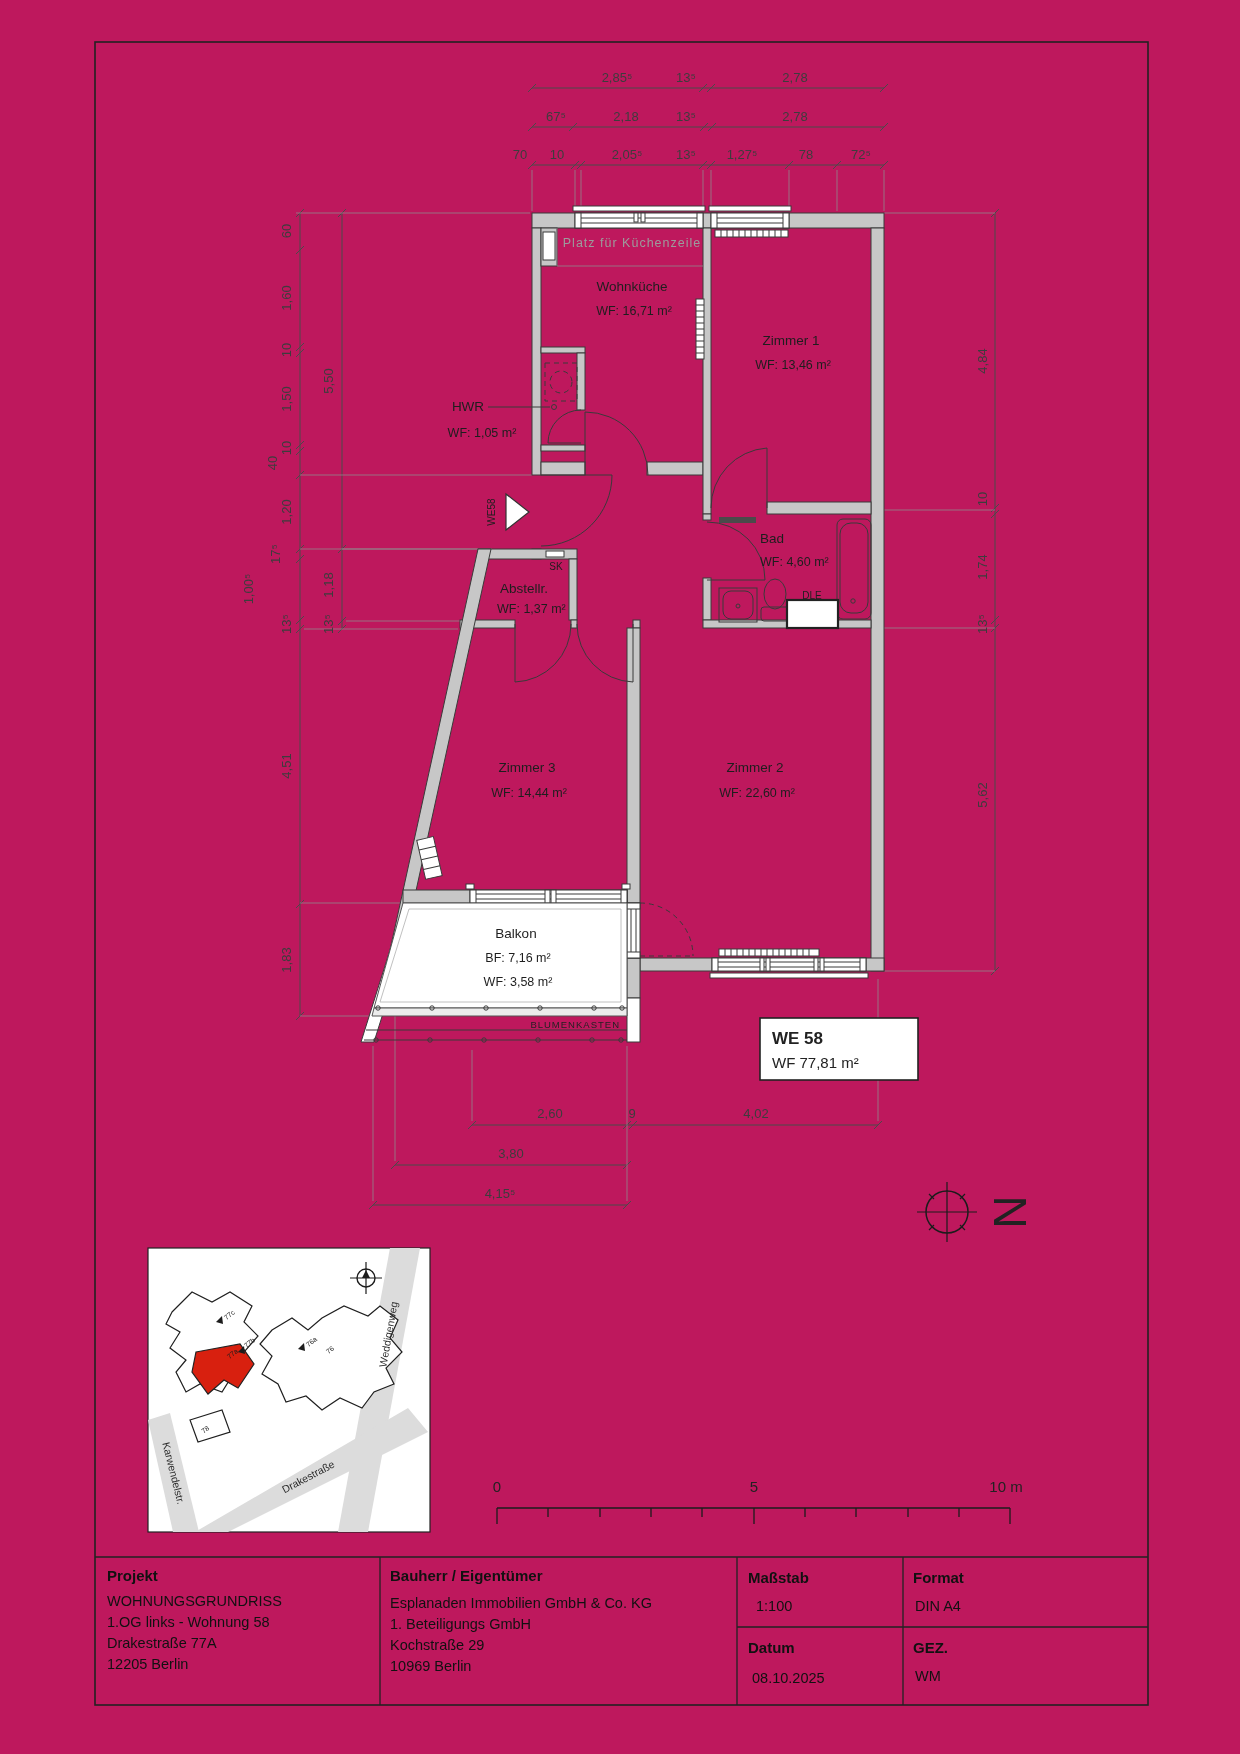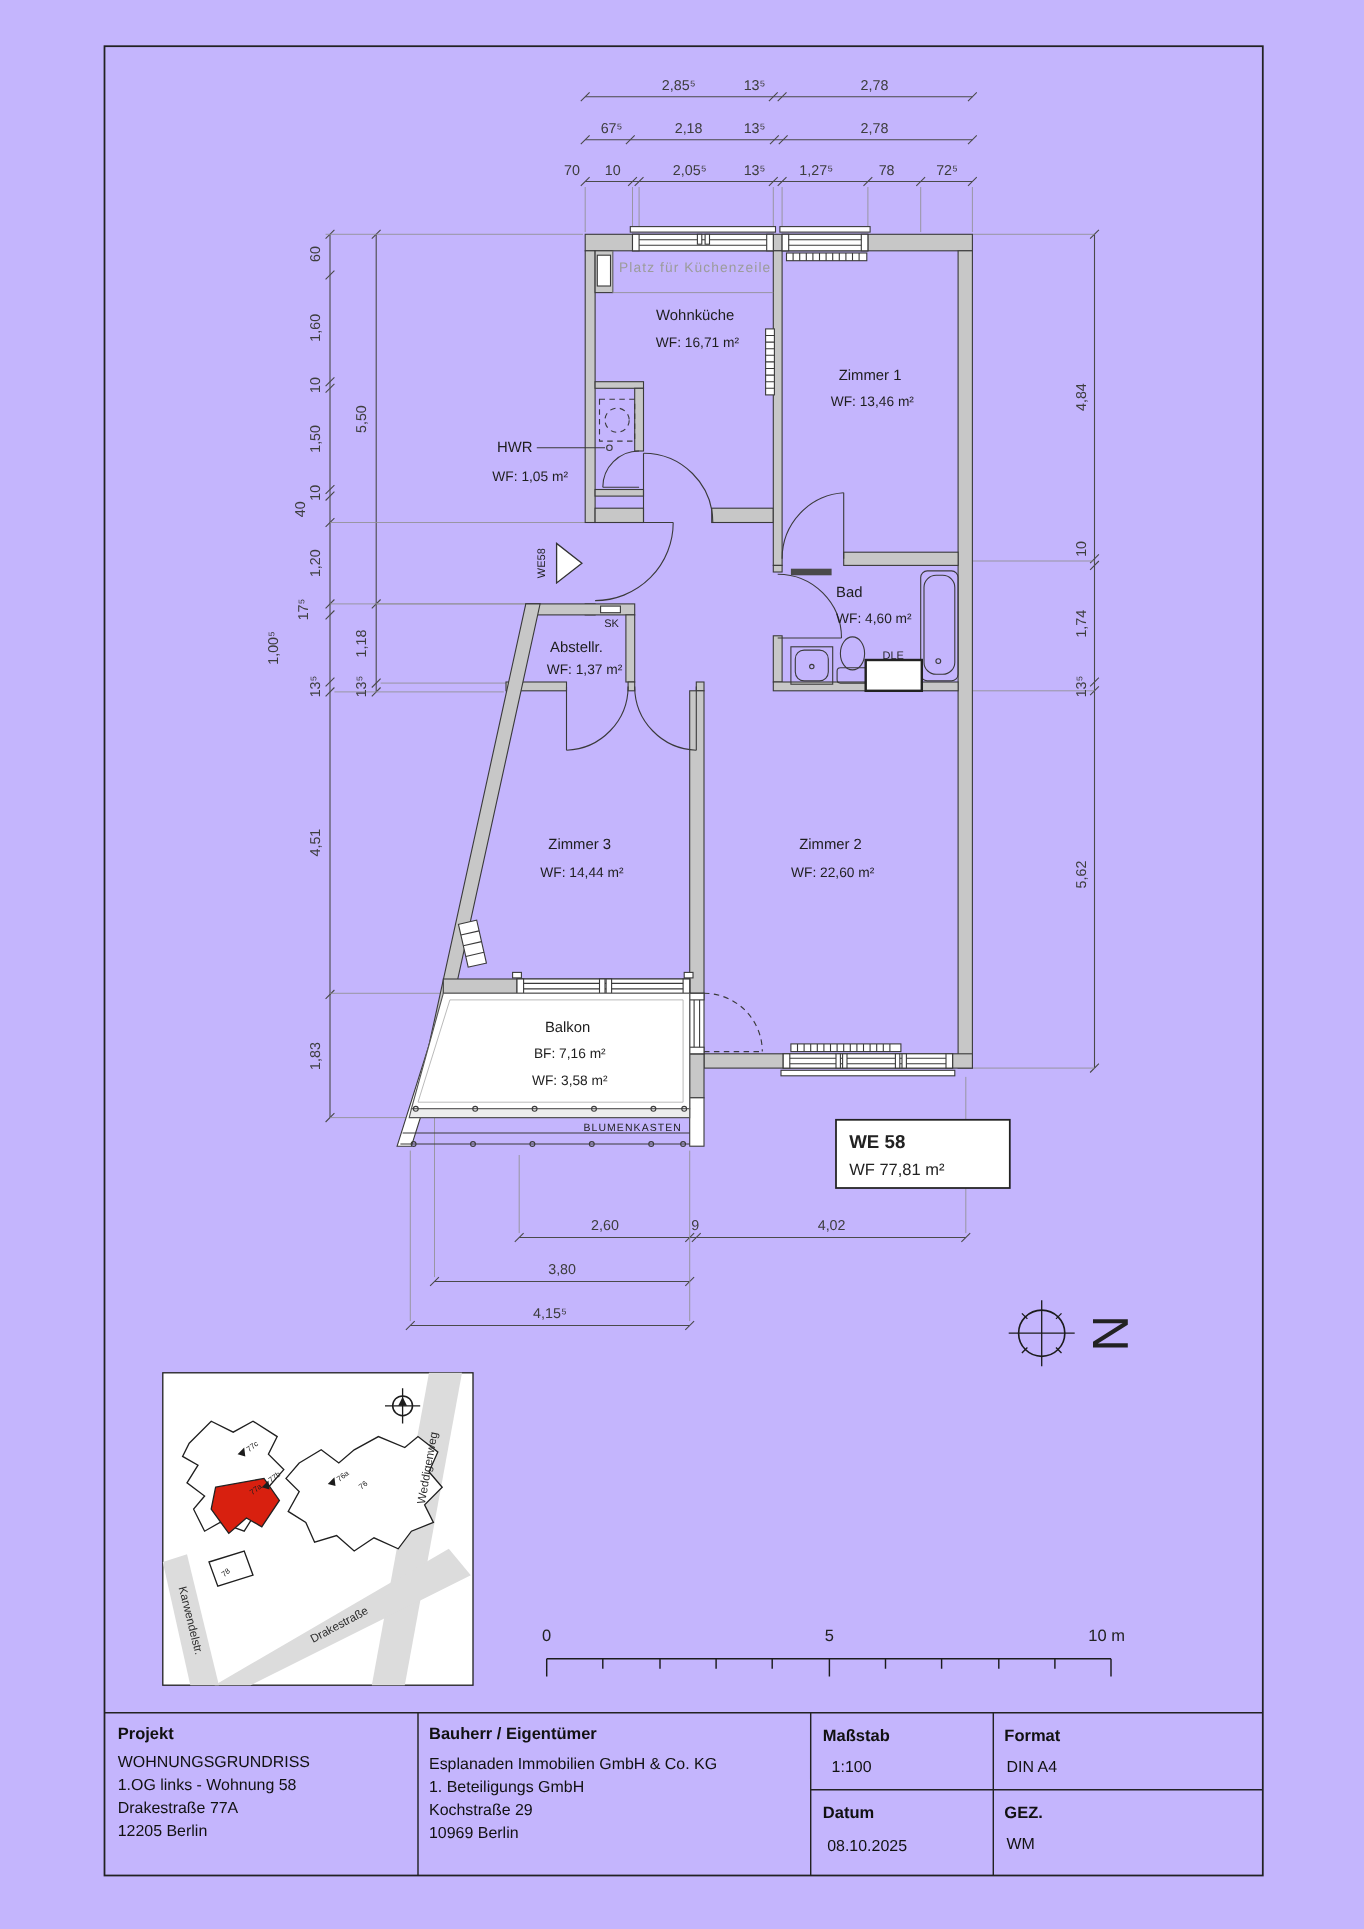--- a/index.html
+++ b/index.html
@@ -1,16 +1,16 @@
 <!DOCTYPE html>
 <html><head>
 <meta charset="utf-8">
 <style>
   html,body{margin:0;padding:0;background:#fff}
-  #sheet{position:relative;width:1240px;height:1754px;background:#c4b5fd;font-family:"Liberation Sans",sans-serif}
+  #sheet{position:relative;width:1240px;height:1754px;background:#be185d;font-family:"Liberation Sans",sans-serif}
   svg{display:block}
   svg text{font-family:"Liberation Sans",sans-serif;fill:#222}
   .dim{font-size:13px;fill:#3d3d3d}
   .room{font-size:13.5px;fill:#1e1e1e}
   .area{font-size:12.5px;fill:#1e1e1e}
   .tiny{font-size:10px;fill:#1e1e1e}
   .tb-label{font-size:15px;font-weight:bold;fill:#111}
   .tb-text{font-size:14.5px;fill:#111}
   .mid{text-anchor:middle}
   .end{text-anchor:end}

